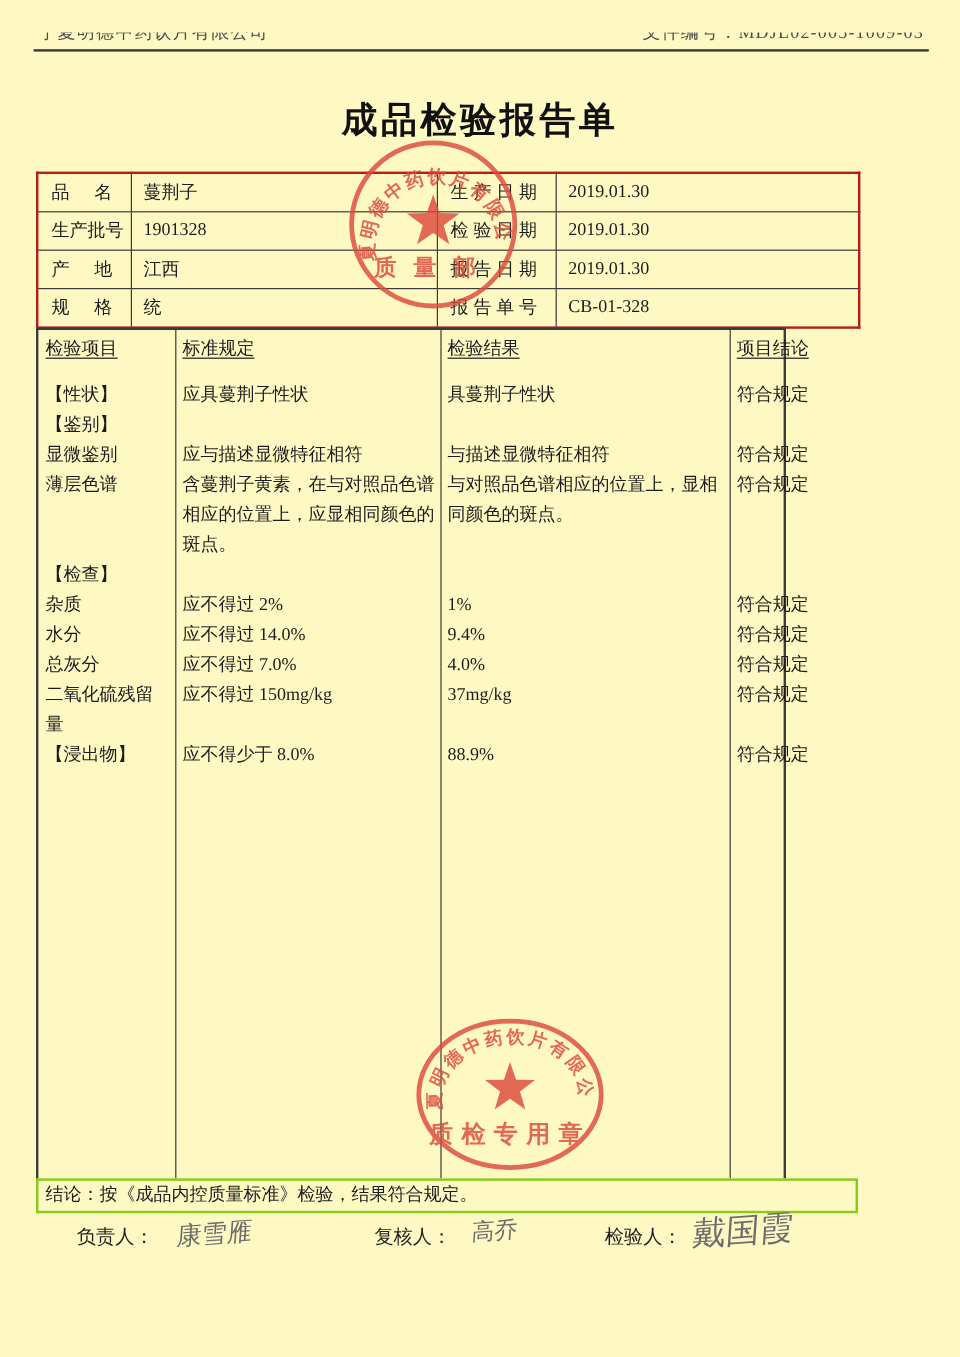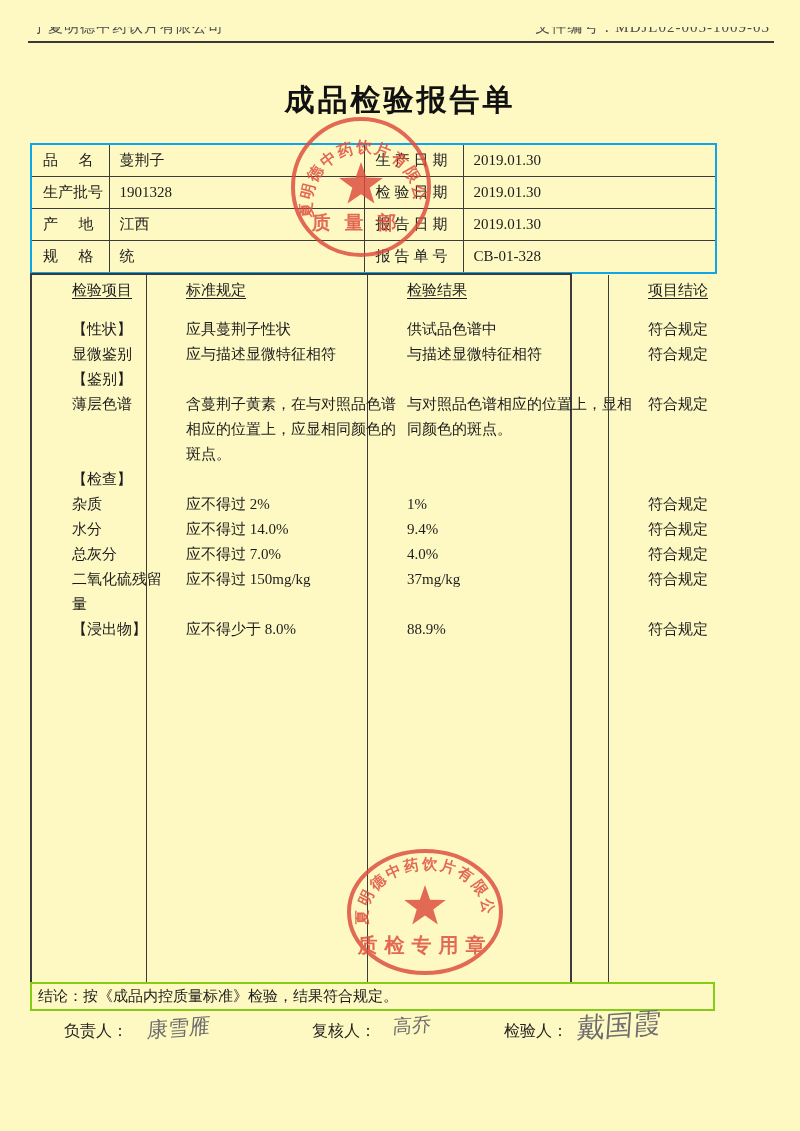--- a/index.html
+++ b/index.html
@@ -13,28 +13,28 @@
   .hdr-rule{position:absolute;left:28px;right:26px;top:41px;height:2px;background:#3a3a3a;}
 
   
   .title{position:absolute;left:0;top:80px;width:100%;text-align:center;
          font-family:"Liberation Sans","DejaVu Sans",sans-serif;
          font-weight:700;font-size:30px;letter-spacing:3px;color:#111;}
 
   
   .info-table{position:absolute;left:30px;top:143px;width:685px;height:125px;
               border-collapse:collapse;table-layout:fixed;box-sizing:border-box;
-              border:2px solid #0ea5e9;}
+              border:2px solid #b91c1c;}
   .info-table td{border:1px solid #3b3b3b;font-size:15px;height:31px;padding:0 10px;
                  overflow:hidden;white-space:nowrap;}
   .info-table td.lbl{text-align:justify;text-align-last:justify;padding:0 15px 0 11px;}
 
   
-  .main-box{position:absolute;left:30px;top:273px;width:542px;height:709px;
-            border:2px solid #3b3b3b;border-bottom:none;box-sizing:border-box;padding-left:34px;}
+  .main-box{position:absolute;left:30px;top:273px;width:625px;height:709px;
+            border:2px solid #3b3b3b;border-bottom:none;box-sizing:border-box;}
   .vdiv{position:absolute;top:0;bottom:0;width:1px;background:#3b3b3b;}
   .main-table{width:681px;border-collapse:collapse;table-layout:fixed;font-size:15px;}
   .main-table th{font-weight:normal;text-align:left;padding:2px 5px 0 6px;height:27px;}
   .main-table th span{text-decoration:underline;text-underline-offset:3px;}
   .main-table td{vertical-align:top;padding:0 5px 0 6px;line-height:25px;}
   .spacer td{height:13px;line-height:13px;padding:0;}
 
   
   .conclusion{position:absolute;left:30px;top:982px;width:685px;height:29px;
               border:2px solid #84cc16;box-sizing:border-box;font-size:15px;
@@ -118,34 +118,34 @@
           <th><span>项目结论</span></th>
         </tr>
         <tr class="spacer">
             <td colspan="4"></td>
           </tr>
       </thead>
       <tbody>
           <tr>
             <td>【性状】</td>
             <td>应具蔓荆子性状</td>
-            <td>供试品色谱中</td>
-            <td>符合规定</td>
+            <td>具蔓荆子性状</td>
+            <td>符合规定</td>
+          </tr>
+          <tr>
+            <td>【鉴别】</td>
+            <td></td>
+            <td></td>
+            <td></td>
           </tr>
           <tr>
             <td>显微鉴别</td>
             <td>应与描述显微特征相符</td>
             <td>与描述显微特征相符</td>
             <td>符合规定</td>
-          </tr>
-          <tr>
-            <td>【鉴别】</td>
-            <td></td>
-            <td></td>
-            <td></td>
           </tr>
           <tr>
             <td>薄层色谱</td>
             <td>含蔓荆子黄素，在与对照品色谱相应的位置上，应显相同颜色的斑点。</td>
             <td>与对照品色谱相应的位置上，显相同颜色的斑点。</td>
             <td>符合规定</td>
           </tr>
           <tr>
             <td>【检查】</td>
             <td></td>

